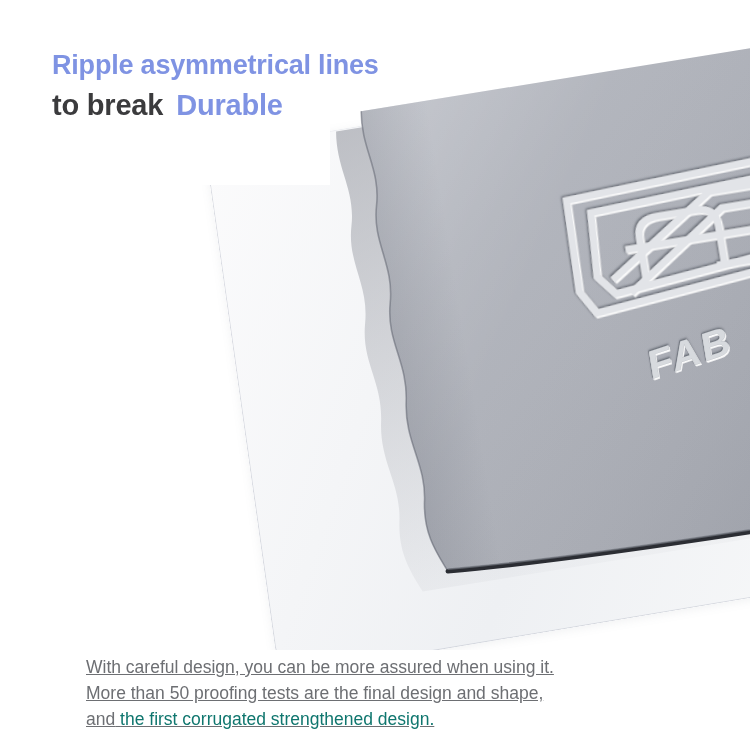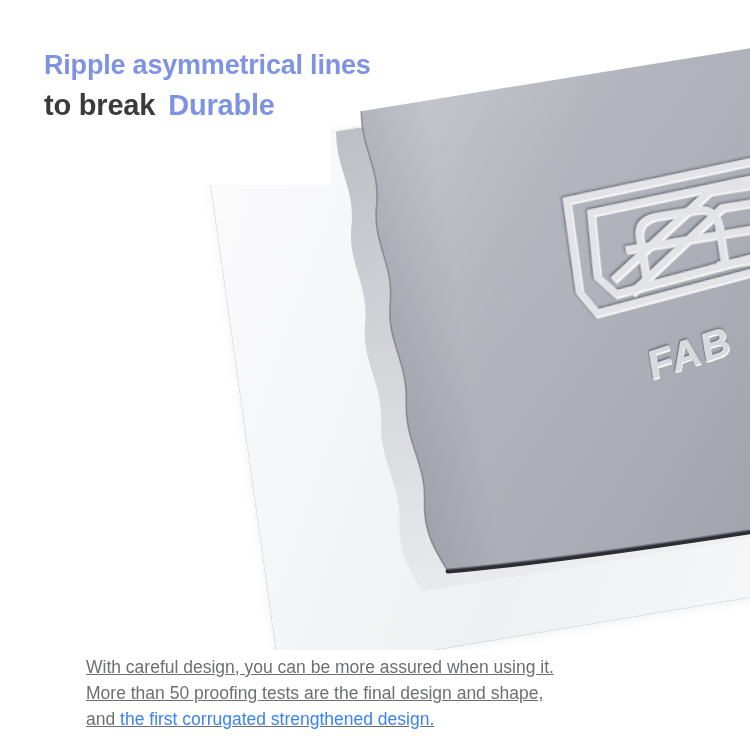--- a/index.html
+++ b/index.html
@@ -21,21 +21,21 @@
     position:absolute;
     left:47px; top:20px;
     width:75px; height:2px;
     background:linear-gradient(to right,#b9b9b9,#cfcfcf);
     border-radius:1px;
   }
 
   
   #headline{
     position:absolute;
-    left:44px; top:48px;
+    left:52px; top:48px;
     width:520px;
     z-index:40;
   }
   .h-line{
     font-weight:bold;
     letter-spacing:-0.2px;
     white-space:nowrap;
   }
   #h-sub{
     font-size:27px;
@@ -130,21 +130,21 @@
   #caption{
     position:absolute;
     left:86px; top:654px;
     width:620px;
     z-index:40;
     font-size:17.5px;
     line-height:26px;
     color:#6d6f73;
   }
   #caption p{ white-space:nowrap;text-decoration:underline; }
-  #caption .accent{ color:#3b82f6; }
+  #caption .accent{ color:#0f766e; }
 
   
   #caption-wash{
     position:absolute;
     left:0; top:650px;
     width:750px; height:100px;
     background:#ffffff;
     z-index:30;
   }
   #top-wash{

